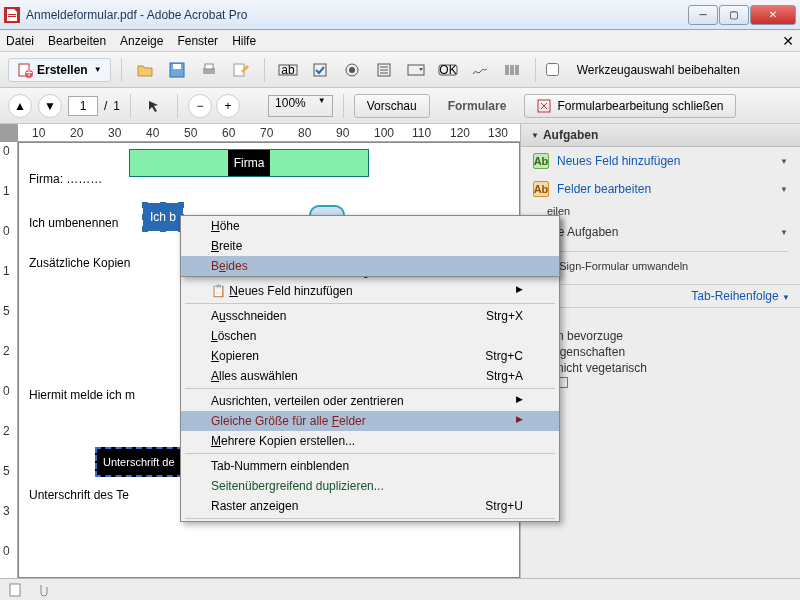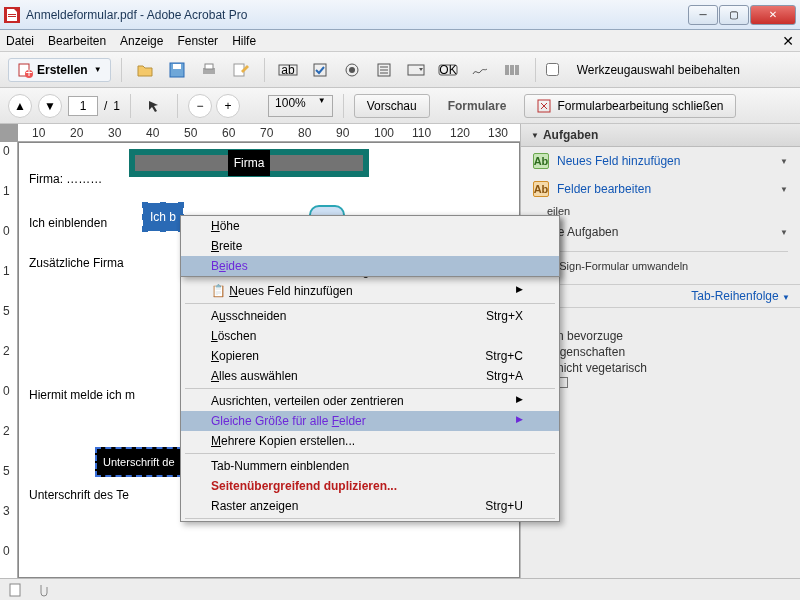--- a/index.html
+++ b/index.html
@@ -41,21 +41,21 @@
 
 
 .docarea { flex:1; position:relative; overflow:hidden; background:#9e9e9e; display:flex; flex-direction:column; }
 .ruler-h { height:18px; background:#fff; border-bottom:1px solid #aaa; position:relative; font-size:9px; color:#333; margin-left:18px; }
 .ruler-h span { position:absolute; top:2px; }
 .docinner { flex:1; display:flex; }
 .ruler-v { width:18px; background:#fff; border-right:1px solid #aaa; position:relative; font-size:9px; color:#333; }
 .ruler-v span { position:absolute; left:3px; }
 .page { flex:1; background:#fff; border:1px solid #888; position:relative; padding:6px 10px; color:#000; font-size:16px; line-height:2; }
 
-.ffield { position:absolute; background:#737373; border:6px solid #0f766e; display:flex; align-items:center; justify-content:center; font-size:11px; }
+.ffield { position:absolute; background:#86efac; border:1px solid #0f766e; display:flex; align-items:center; justify-content:center; font-size:11px; }
 .ffield.sel { border:1px dotted #2a6ab5; outline:2px solid #2a6ab5; }
 .handle { position:absolute; width:6px; height:6px; background:#2a6ab5; }
 .sigfield { position:absolute; background:#000; color:#fff; font-size:11px; padding:2px 6px; border:2px dashed #3a6fd8; }
 
 
 .rpanel { width:280px; background:#ededed; border-left:1px solid #bbb; display:flex; flex-direction:column; }
 .rhead { background:linear-gradient(#e9e9e9,#d8d8d8); padding:4px 10px; border-bottom:1px solid #bbb; font-weight:bold; color:#333; display:flex; align-items:center; gap:4px; }
 .rhead .tri { font-size:8px; }
 .ritem { padding:6px 12px; display:flex; align-items:center; gap:8px; cursor:pointer; color:#1257b5; }
 .ritem .more { margin-left:auto; font-size:8px; color:#555; }
@@ -69,22 +69,22 @@
 .tree .indent { padding-left:28px; display:flex; align-items:center; gap:4px; }
 .checkbox { width:11px; height:11px; border:1px solid #777; display:inline-block; }
 
 
 .status { height:22px; background:#ededed; border-top:1px solid #bbb; display:flex; align-items:center; padding:0 6px; gap:8px; }
 .status .sicon { width:18px; height:18px; display:flex; align-items:center; justify-content:center; cursor:pointer; }
 
 
 .ctx { position:absolute; left:180px; top:215px; width:380px; background:#f0f0f0; border:1px solid #8a8a8a; box-shadow:3px 3px 6px rgba(0,0,0,.3); z-index:50; }
 .ctx .row { padding:3px 36px 3px 30px; display:flex; justify-content:space-between; cursor:pointer; position:relative; }
-.ctx .row.hi { background:#aabfd5; color:#6d28d9; }
-.ctx .row.dis { color:#b91c1c; cursor:default;font-weight:bold; }
+.ctx .row.hi { background:#aabfd5; color:#7f1d1d; }
+.ctx .row.dis { color:#14532d; cursor:default; }
 .ctx hr { border:none; border-top:1px solid #c8c8c8; margin:2px 4px; }
 .ctx .arrow { font-size:9px; }
 .underline { text-decoration:underline; }
 </style>
 </head>
 <body>
 
 <div class="titlebar">
   <svg class="appicon" viewBox="0 0 16 16">
       <rect width="16" height="16" fill="#c62828"></rect>
@@ -268,34 +268,34 @@
           <span style="top: 282px;">2</span>
           <span style="top: 322px;">5</span>
           <span style="top: 362px;">3</span>
           <span style="top: 402px;">0</span>
         </div>
       <div class="page">
         <div style="position:absolute;top:24px;left:10px">Firma: ………</div>
         <div class="ffield" style="top:6px;left:110px;width:240px;height:28px">
           <span style="background:#000;color:#fff;padding:1px 6px">Firma</span>
         </div>
-        <div style="position:absolute;top:68px;left:10px">Ich einblenden</div>
+        <div style="position:absolute;top:68px;left:10px">Ich umbenennen</div>
         <div class="ffield sel" style="top:62px;left:126px;width:36px;height:24px;color:#fff;background:#2a6ab5">
           <span>Ich b</span>
           <div class="handle" style="top:-4px;left:-4px"></div>
             <div class="handle" style="top:-4px;right:-4px"></div>
           <div class="handle" style="bottom:-4px;left:-4px"></div>
             <div class="handle" style="bottom:-4px;right:-4px"></div>
           <div class="handle" style="top:-4px;left:50%;margin-left:-3px"></div>
             <div class="handle" style="bottom:-4px;left:50%;margin-left:-3px"></div>
           <div class="handle" style="left:-4px;top:50%;margin-top:-3px"></div>
             <div class="handle" style="right:-4px;top:50%;margin-top:-3px"></div>
         </div>
         <div class="ffield" style="top:62px;left:290px;width:36px;height:20px;border:2px solid #2aa5b5;border-radius:10px;background:#cddff3"></div>
-        <div style="position:absolute;top:108px;left:10px">Zusätzliche Firma</div>
+        <div style="position:absolute;top:108px;left:10px">Zusätzliche Kopien</div>
         <div style="position:absolute;top:240px;left:10px">Hiermit melde ich m</div>
         <div class="sigfield" style="top:304px;left:76px">Unterschrift de</div>
         <div style="position:absolute;top:340px;left:10px">Unterschrift des Te</div>
       </div>
     </div>
   </div>
 
   <div class="rpanel">
     <div class="rhead">
         <span class="tri">▼</span>

